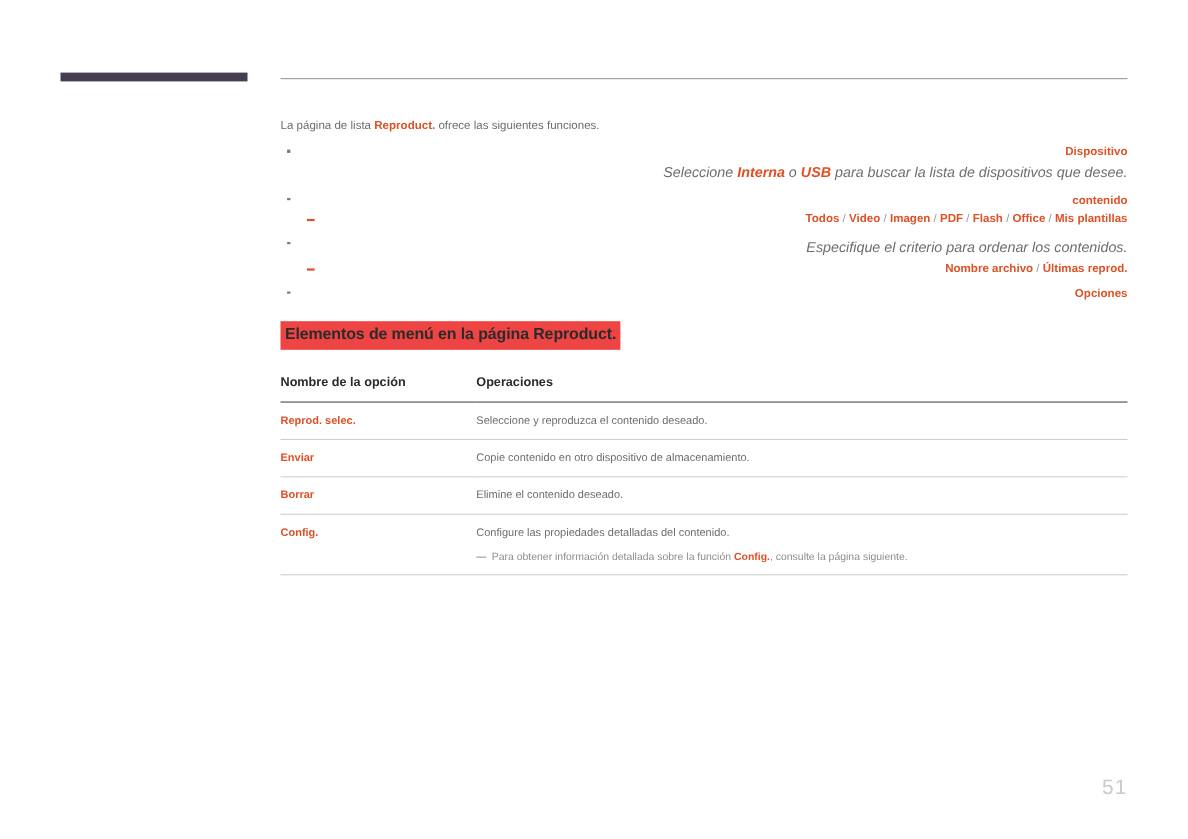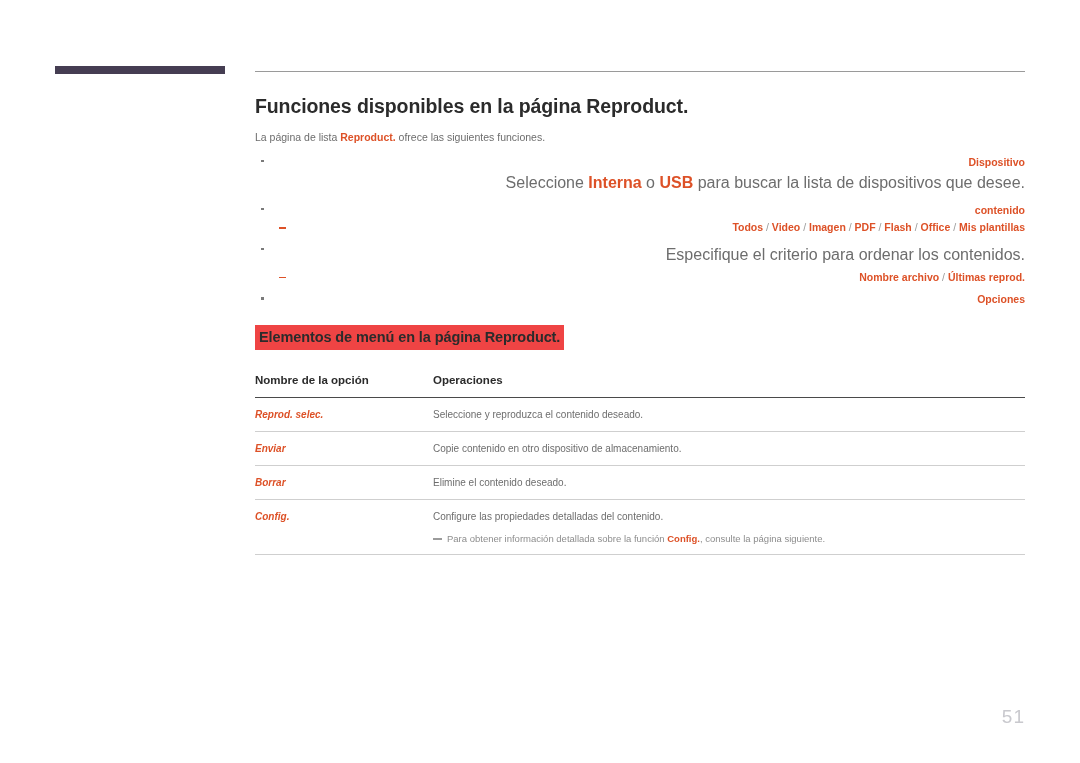--- a/index.html
+++ b/index.html
@@ -88,24 +88,25 @@
   }
 
   .bullet-title {
     font-size: 10.5px;
     font-weight: bold;
     color: #dd5127;
     line-height: 1.35;
   }
 
   .bullet-desc {
-    font-size: 16px;
+    font-size: 13px;
     color: #6d6d6d;
     line-height: 1.5;
     margin-top: 2px;
+    font-style: italic;
   }
 
   .sub-row {
     position: relative;
     padding-left: 22px;
     margin-top: 3px;
     font-size: 10.5px;
     font-weight: bold;
     color: #dd5127;
     line-height: 1.4;
@@ -162,21 +163,20 @@
     padding: 9px 0 9px 0;
     border-bottom: 1px solid #cfcfcf;
     vertical-align: top;
     font-size: 10px;
     color: #6d6d6d;
     line-height: 1.5;
   }
   table.menu-table tbody td.opt {
     font-weight: bold;
     color: #dd5127;
-    font-style: italic;
   }
 
   .note-line {
     position: relative;
     margin-top: 8px;
     padding-left: 14px;
     font-size: 9.5px;
     color: #8d8d8d;
     line-height: 1.4;
   }
@@ -206,21 +206,20 @@
   }
 </style>
 </head>
 <body>
 
 <div class="corner-bar"></div>
 <div class="top-rule"></div>
 
 <div class="content">
 
-  <h1 class="page-title">Funciones disponibles en la página Reproduct.</h1>
 
   <p class="intro"><span>La página de lista </span><span class="accent">Reproduct.</span><span> ofrece las siguientes funciones.</span></p>
 
   <ul class="bullets">
 
     <li>
       <span class="bullet-dot"></span>
       <div class="bullet-title">Dispositivo</div>
       <div class="bullet-desc"><span>Seleccione </span><span class="accent">Interna</span><span> o </span><span class="accent">USB</span><span> para buscar la lista de dispositivos que desee.</span></div>
     </li>

